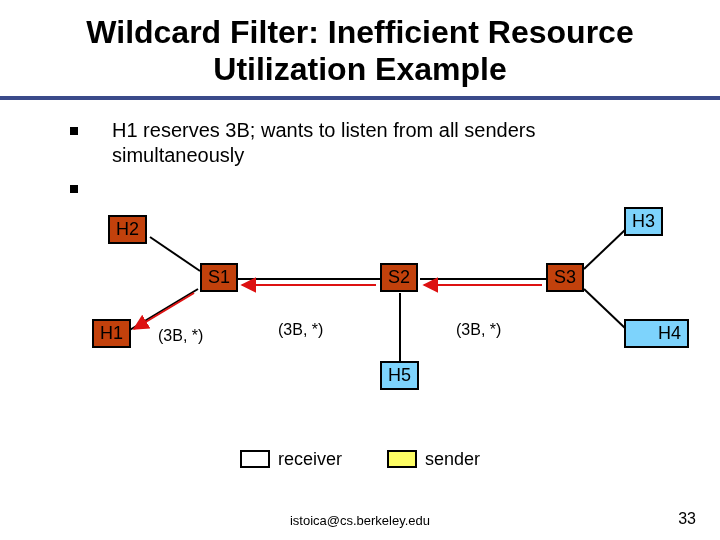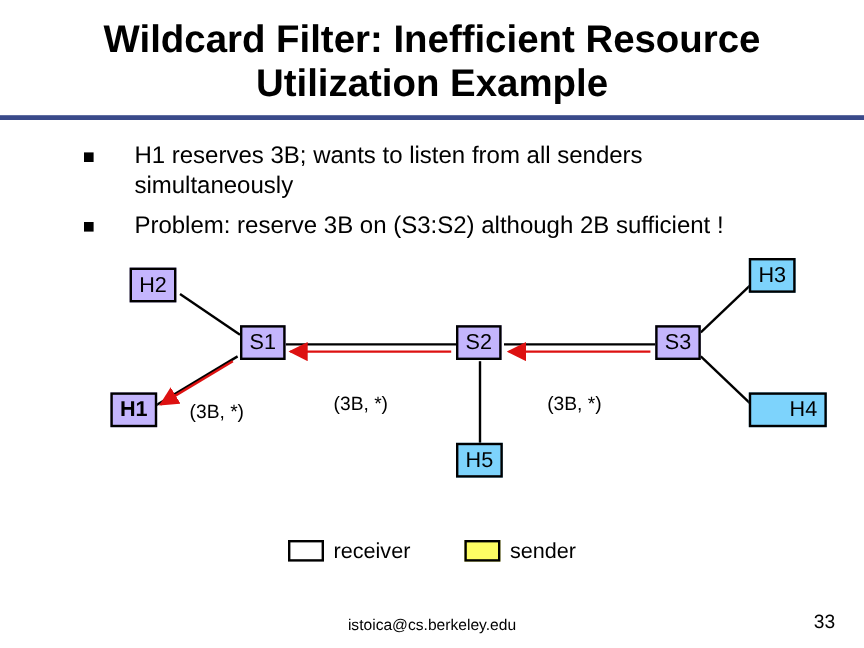--- a/index.html
+++ b/index.html
@@ -45,21 +45,21 @@
     flex: none;
   }
   .diag {
     position: relative;
     width: 720px;
     height: 230px;
   }
   .box {
     position: absolute;
     border: 2px solid #000;
-    background: #c4b5fd;
+    background: #c2410c;
     text-align: center;
     font-size: 18px;
     display: flex;
     align-items: center;
     justify-content: center;
     padding: 2px 6px;
   }
   .yellow { background: #7dd3fc; }
   .swatch {
     display: inline-block;
@@ -112,21 +112,20 @@
 </div>
 <div class="rule"></div>
 
 <div class="bullets">
   <div class="item">
     <div class="mark"></div>
     <div>H1 reserves 3B; wants to listen from all senders simultaneously</div>
   </div>
   <div class="item">
     <div class="mark"></div>
-    <div> Problem: reserve 3B on (S3:S2) although 2B sufficient !</div>
   </div>
 </div>
 
 <div class="diag">
 
   <svg class="overlay" viewBox="0 0 720 230">
     <defs>
       <marker id="arr" viewBox="0 0 10 10" refX="9" refY="5" markerWidth="8" markerHeight="8" orient="auto-start-reverse">
         <path d="M0,0 L10,5 L0,10 z" fill="#d11"></path>
       </marker>
@@ -141,21 +140,21 @@
     <line x1="400" y1="92" x2="400" y2="160" stroke="#000" stroke-width="2"></line>
 
     <line x1="194" y1="92" x2="134" y2="128" stroke="#d11" stroke-width="2" marker-end="url(#arr)"></line>
     <line x1="376" y1="84" x2="242" y2="84" stroke="#d11" stroke-width="2" marker-end="url(#arr)"></line>
     <line x1="542" y1="84" x2="424" y2="84" stroke="#d11" stroke-width="2" marker-end="url(#arr)"></line>
   </svg>
 
   <div class="box" style="left:108px; top:14px;">H2</div>
   <div class="box yellow" style="left:624px; top:6px;">H3</div>
   <div class="box yellow" style="left:624px; top:118px;padding-left:32px;">H4</div>
-  <div class="box" style="left:92px; top:118px;font-weight:bold;">H1</div>
+  <div class="box" style="left:92px; top:118px;">H1</div>
   <div class="box yellow" style="left:380px; top:160px;">H5</div>
 
   <div class="box" style="left:200px; top:62px;">S1</div>
   <div class="box" style="left:380px; top:62px;">S2</div>
   <div class="box" style="left:546px; top:62px;">S3</div>
 
   <div class="lbl" style="left:158px; top:98px;">(3B, *)</div>
   <div class="lbl" style="left:278px; top:92px;">(3B, *)</div>
   <div class="lbl" style="left:456px; top:92px;">(3B, *)</div>
 

